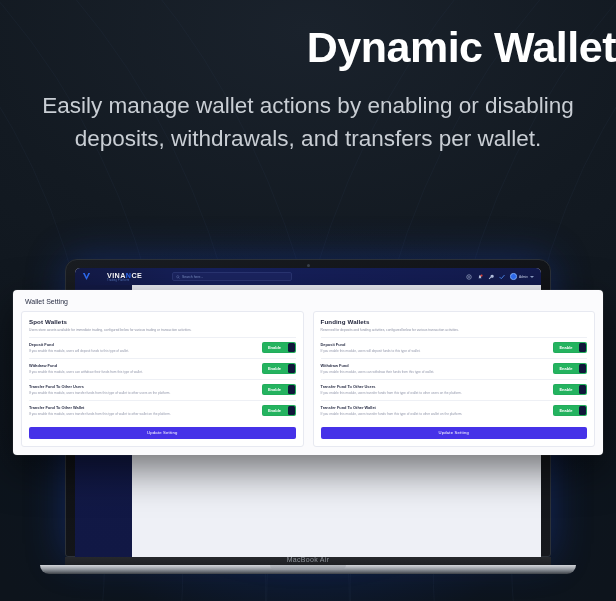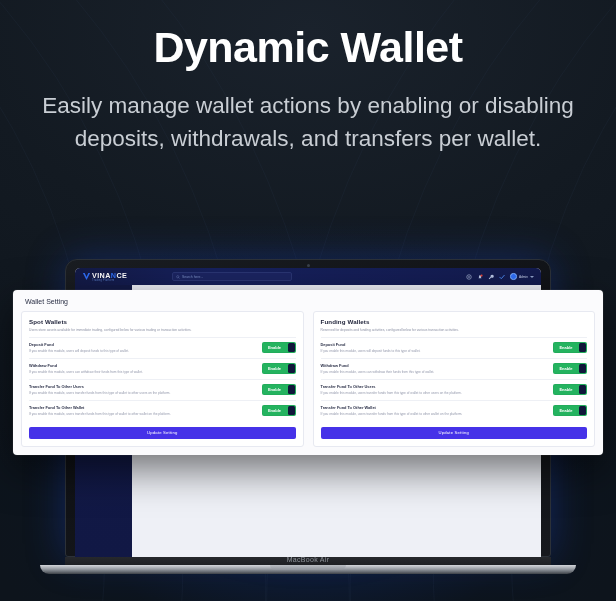--- a/index.html
+++ b/index.html
@@ -18,20 +18,21 @@
       radial-gradient(ellipse 120% 80% at 50% 5%, #1a222c 0%, #131a22 45%, #0d141c 100%);
     overflow:hidden;
   }
   #arcs { position:absolute; inset:0; opacity:.55; }
 
   
   #hero { position:absolute; left:0; right:0; top:24px; text-align:center; z-index:5; }
   #title-l1, #title-l2 {
     font-weight:bold; font-size:43px; line-height:47px;
     letter-spacing:-0.5px;
+    text-align:right;
   }
   #title-l1 { color:#ffffff; }
   #title-l2 {
     background:linear-gradient(180deg,#ffffff 8%,#d6d9dd 40%,#8d949c 72%,#4a5158 100%);
     -webkit-background-clip:text; background-clip:text;
     -webkit-text-fill-color:transparent; color:transparent;
     padding-bottom:4px;
   }
   #subtitle {
     margin-top:18px; color:#c9ced4; font-size:22.5px; line-height:33px;
@@ -84,21 +85,21 @@
     background:linear-gradient(180deg,#b9bdc3,#8e939a);
     border-radius:0 0 5px 5px;
   }
 
   
   #topbar {
     position:absolute; left:0; right:0; top:0; height:17px;
     background:linear-gradient(90deg,#131a46 0%,#16205c 30%,#131b4e 100%);
     display:flex; align-items:center; padding:0 7px;
   }
-  #logo { display:flex; align-items:center; gap:1px; width:82px; }
+  #logo { display:flex; align-items:center; gap:16px; width:82px; }
   #logo-mark { width:9px; height:9px; }
   #logo-txt { font-size:7.2px; font-weight:bold; letter-spacing:.4px; line-height:7px; }
   #logo-txt .w { color:#ffffff; }
   #logo-txt .b { color:#2f6df5; }
   #logo-sub { font-size:2.6px; color:#5b7dc4; letter-spacing:.2px; display:block; }
   #searchbox {
     margin-left:8px; width:120px; height:9px; border-radius:2px;
     background:#1b2460; border:.5px solid #2a3572;
     display:flex; align-items:center; gap:2px; padding:0 3px;
   }

